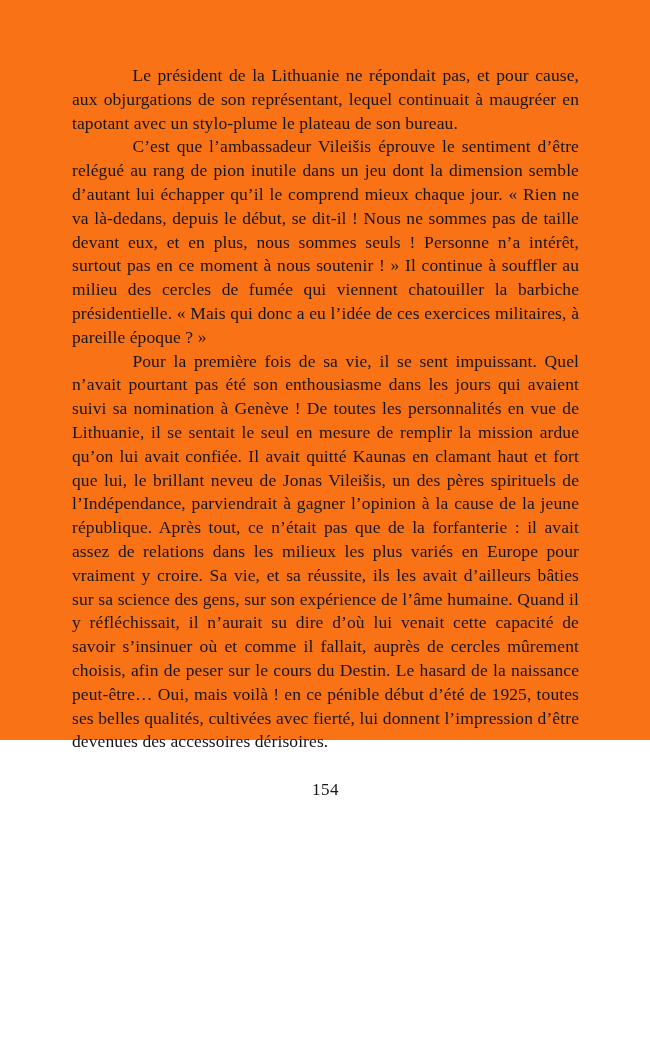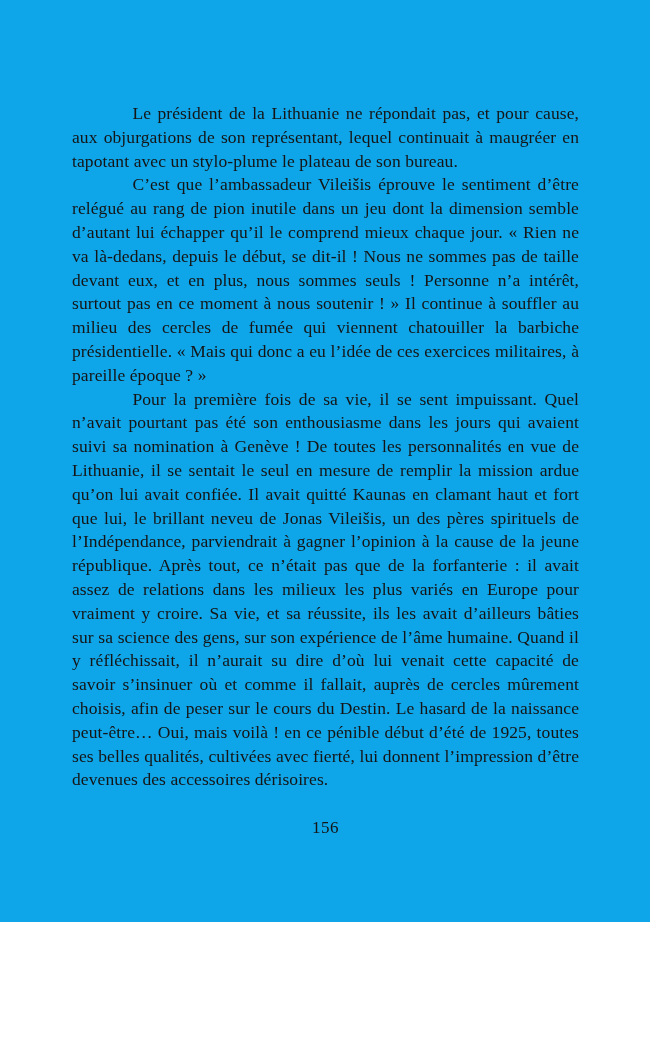--- a/index.html
+++ b/index.html
@@ -10,23 +10,23 @@
     body {
       width: 650px;
       height: 1037px;
       font-family: "Liberation Serif", serif;
       color: #151515;
       overflow: hidden;
     }
     .book-page {
       box-sizing: border-box;
       width: 650px;
-      height: 922px;
-      padding: 102px 71px 0 72px;
-      background: #0ea5e9;
+      height: 740px;
+      padding: 64px 71px 0 72px;
+      background: #f97316;
     }
     .text-block p {
       margin: 0;
       font-size: 17.5px;
       line-height: 23.8px;
       text-align: justify;
       text-indent: 3.45em;
       letter-spacing: 0.1px;
     }
     .page-number {
@@ -38,14 +38,14 @@
   </style>
 </head>
 <body>
 
 <div class="book-page">
   <div class="text-block">
     <p>Le président de la Lithuanie ne répondait pas, et pour cause, aux objurgations de son représentant, lequel continuait à maugréer en tapotant avec un stylo-plume le plateau de son bureau.</p>
     <p>C’est que l’ambassadeur Vileišis éprouve le sentiment d’être relégué au rang de pion inutile dans un jeu dont la dimension semble d’autant lui échapper qu’il le comprend mieux chaque jour. « Rien ne va là-dedans, depuis le début, se dit-il ! Nous ne sommes pas de taille devant eux, et en plus, nous sommes seuls ! Personne n’a intérêt, surtout pas en ce moment à nous soutenir ! » Il continue à souffler au milieu des cercles de fumée qui viennent chatouiller la barbiche présidentielle. « Mais qui donc a eu l’idée de ces exercices militaires, à pareille époque ? »</p>
     <p>Pour la première fois de sa vie, il se sent impuissant. Quel n’avait pourtant pas été son enthousiasme dans les jours qui avaient suivi sa nomination à Genève ! De toutes les personnalités en vue de Lithuanie, il se sentait le seul en mesure de remplir la mission ardue qu’on lui avait confiée. Il avait quitté Kaunas en clamant haut et fort que lui, le brillant neveu de Jonas Vileišis, un des pères spirituels de l’Indépendance, parviendrait à gagner l’opinion à la cause de la jeune république. Après tout, ce n’était pas que de la forfanterie : il avait assez de relations dans les milieux les plus variés en Europe pour vraiment y croire. Sa vie, et sa réussite, ils les avait d’ailleurs bâties sur sa science des gens, sur son expérience de l’âme humaine. Quand il y réfléchissait, il n’aurait su dire d’où lui venait cette capacité de savoir s’insinuer où et comme il fallait, auprès de cercles mûrement choisis, afin de peser sur le cours du Destin. Le hasard de la naissance peut-être… Oui, mais voilà ! en ce pénible début d’été de 1925, toutes ses belles qualités, cultivées avec fierté, lui donnent l’impression d’être devenues des accessoires dérisoires.</p>
   </div>
-  <div class="page-number">156</div>
+  <div class="page-number">154</div>
 </div>
 
 </body></html>

